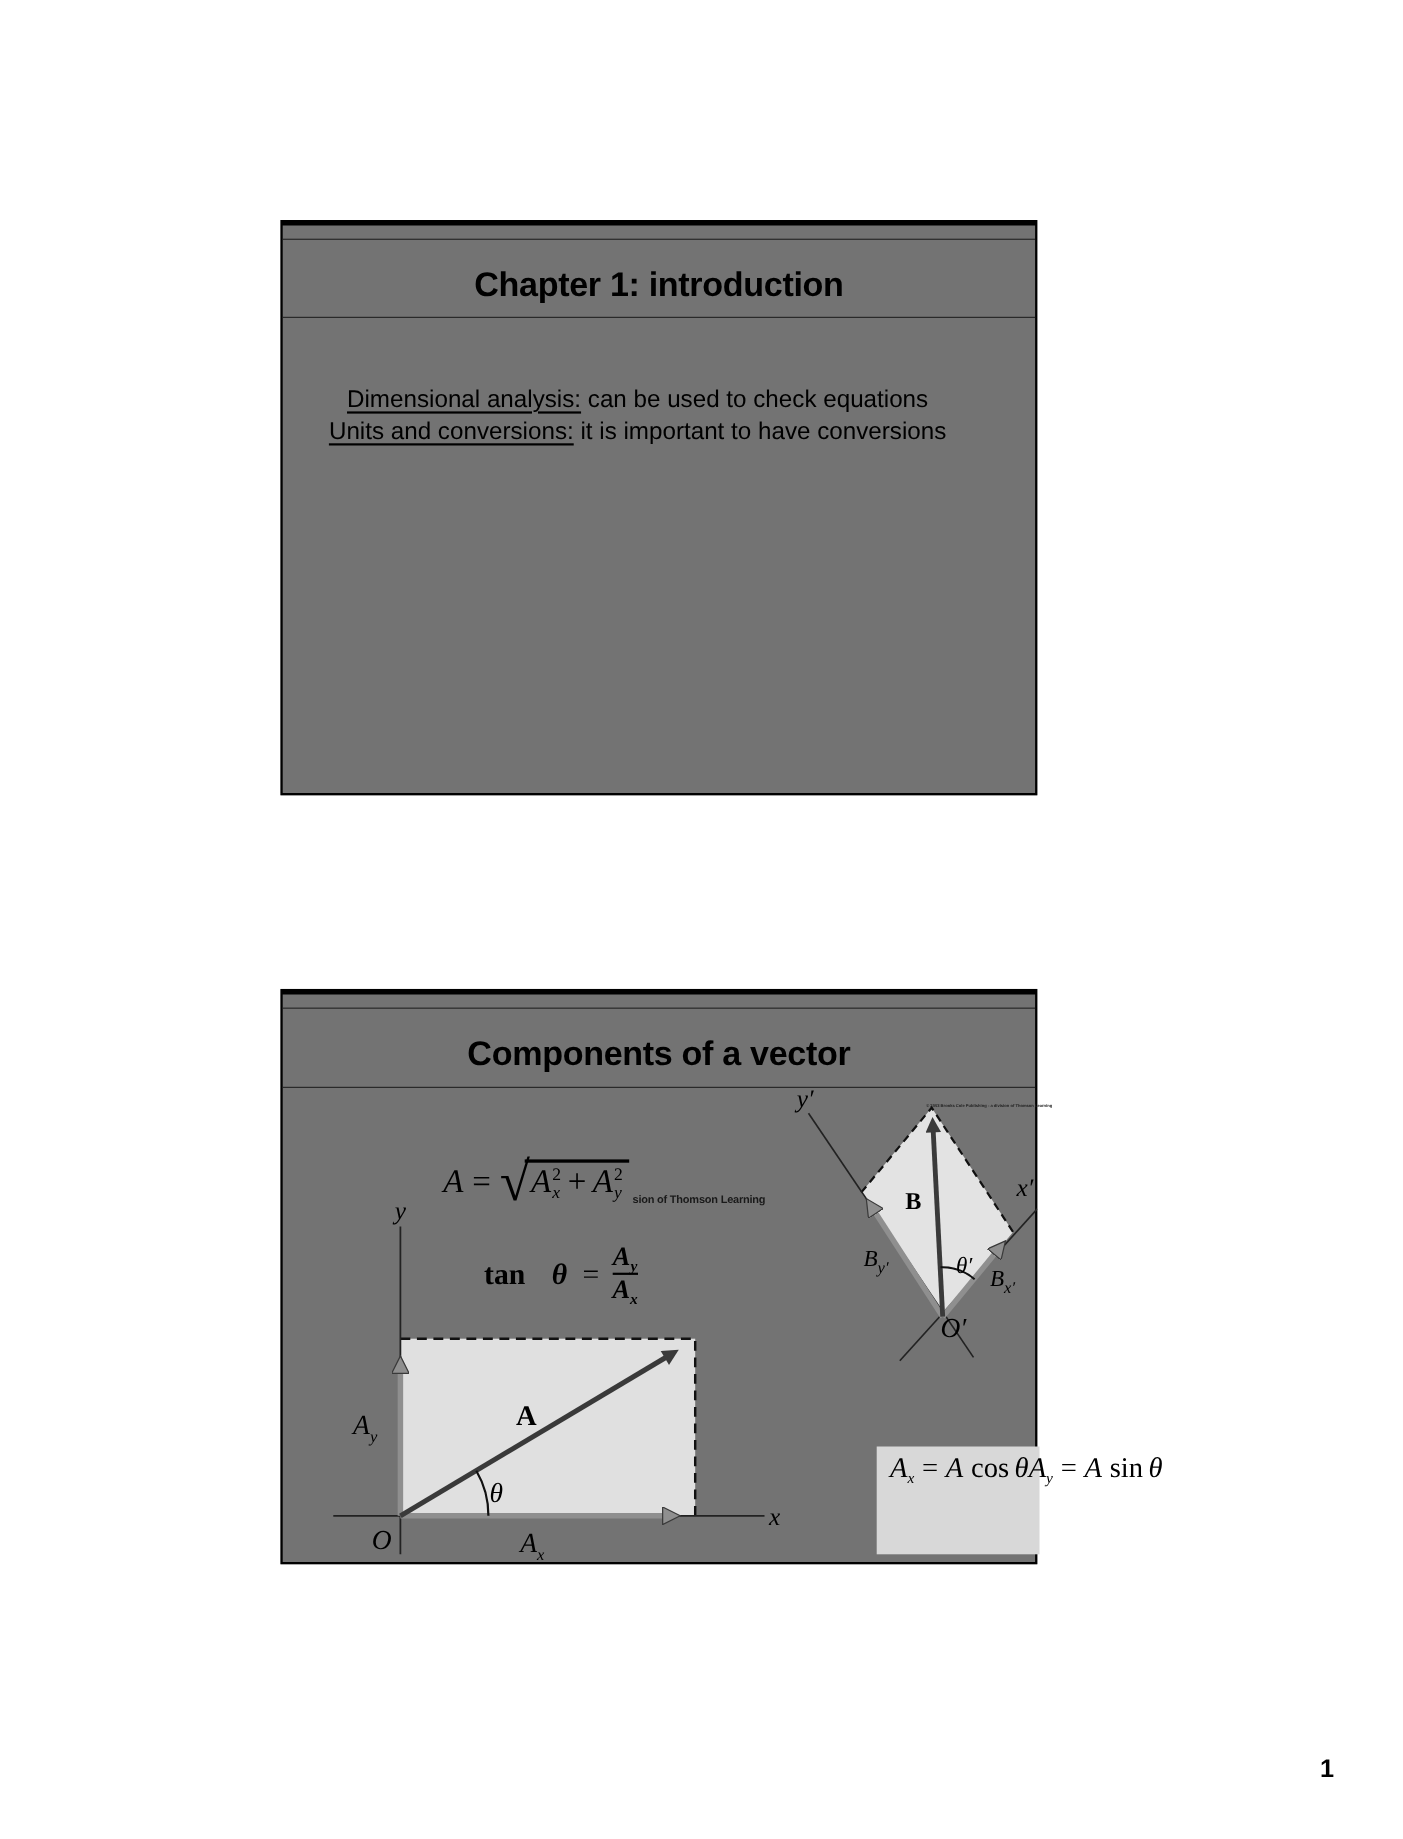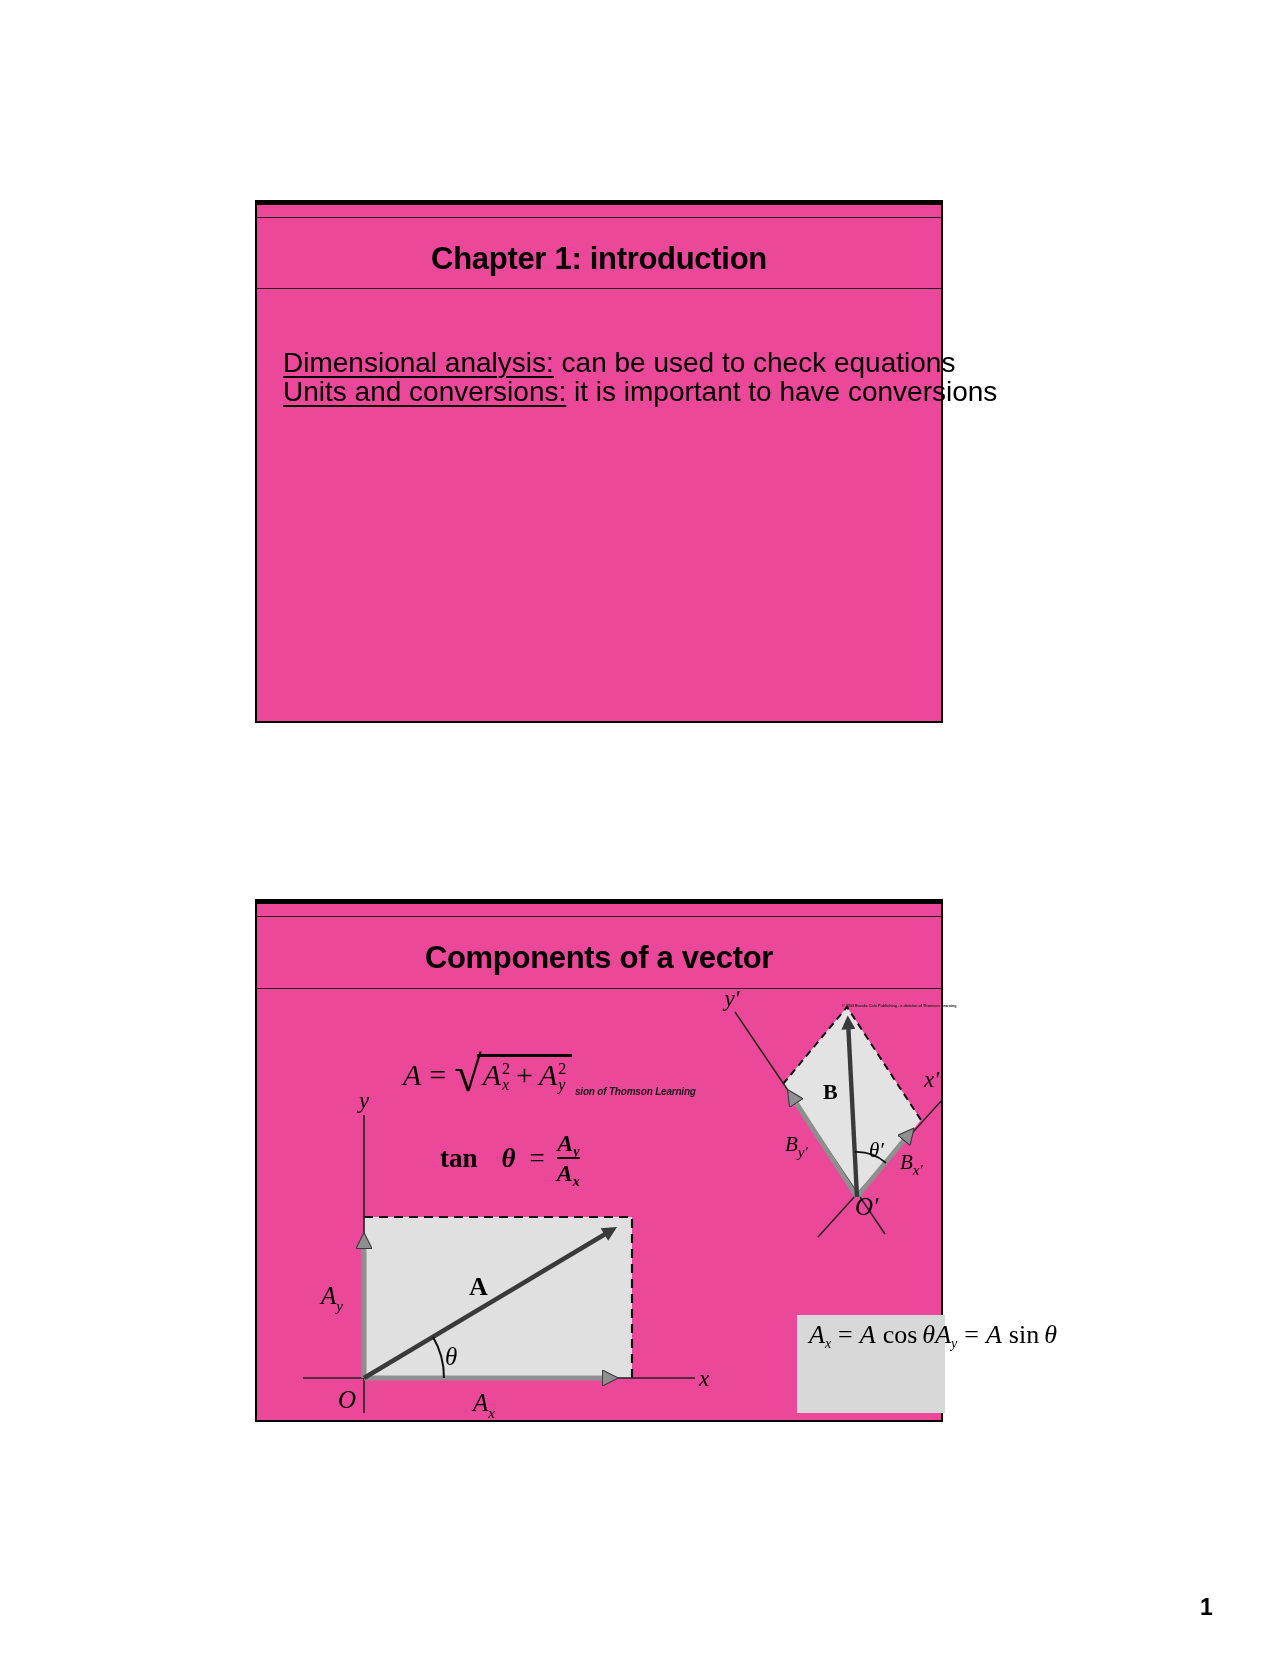--- a/index.html
+++ b/index.html
@@ -1,40 +1,40 @@
 <!DOCTYPE html>
 <html><head>
 <meta charset="utf-8">
 <style>
   html,body{margin:0;padding:0;background:#fff;}
   body{width:1275px;height:1672px;position:relative;font-family:"Liberation Sans",sans-serif;color:#000;overflow:hidden;}
 
-  .slide{position:absolute;left:255px;width:688px;height:523px;background:#ec4899;
+  .slide{position:absolute;left:255px;width:688px;height:523px;background:#737373;
          border:2px solid #000;border-top:5px solid #000;box-sizing:border-box;}
   #slide1{top:200px;}
   #slide2{top:899px;}
 
   .rule{position:absolute;left:0;right:0;height:0;border-top:1.6px solid #222;}
   .rule-top{top:12px;}
   .rule-mid1{top:83px;}
   .rule-mid2{top:84px;}
 
   .slide-title{position:absolute;left:0;right:0;top:26px;height:56px;display:flex;
                align-items:center;justify-content:center;font-size:31px;font-weight:600;
                letter-spacing:-0.3px;}
 
-  .body-lines{position:absolute;left:26px;top:144px;font-size:28px;line-height:28.5px;}
+  .body-lines{position:absolute;left:42px;top:144px;font-size:22px;line-height:28.5px;text-align:center;}
   .body-line{white-space:nowrap;}
   .lead{text-decoration:underline;text-decoration-thickness:2px;text-underline-offset:3.5px;}
 
   
   .copyright{position:absolute;left:585px;top:100px;font-size:6px;font-weight:bold;color:#222;
              white-space:nowrap;transform:scale(0.62);transform-origin:left top;}
   .watermark{position:absolute;left:318px;top:182px;font-size:10px;font-weight:bold;color:#1a1a1a;
-             white-space:nowrap;letter-spacing:-0.2px;font-style:italic;}
+             white-space:nowrap;letter-spacing:-0.2px;}
 
   .diagram-svg{position:absolute;left:-2px;top:-5px;width:688px;height:523px;pointer-events:none;}
   .upr{font-style:normal;}
 
   .f-mag{position:absolute;left:146px;top:150px;display:flex;align-items:center;
          font-family:"Liberation Serif",serif;font-style:italic;font-size:30px;}
   .f-mag .eq{margin:0 8px;font-style:normal;}
   .root{display:inline-flex;align-items:flex-start;}
   .radical{font-style:normal;font-size:50px;line-height:0.82;margin-right:-5px;font-weight:bold;}
   .radicand{border-top:3px solid #000;padding:1px 6px 0 6px;display:inline-flex;align-items:center;}

